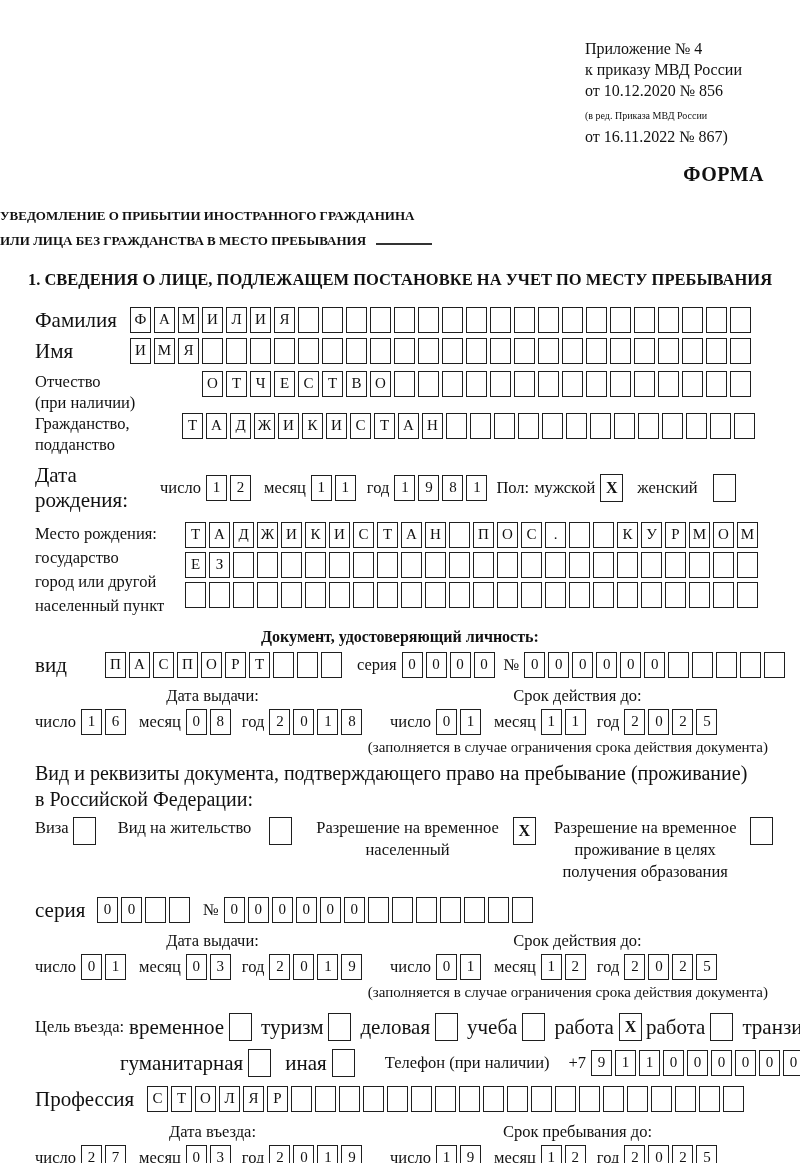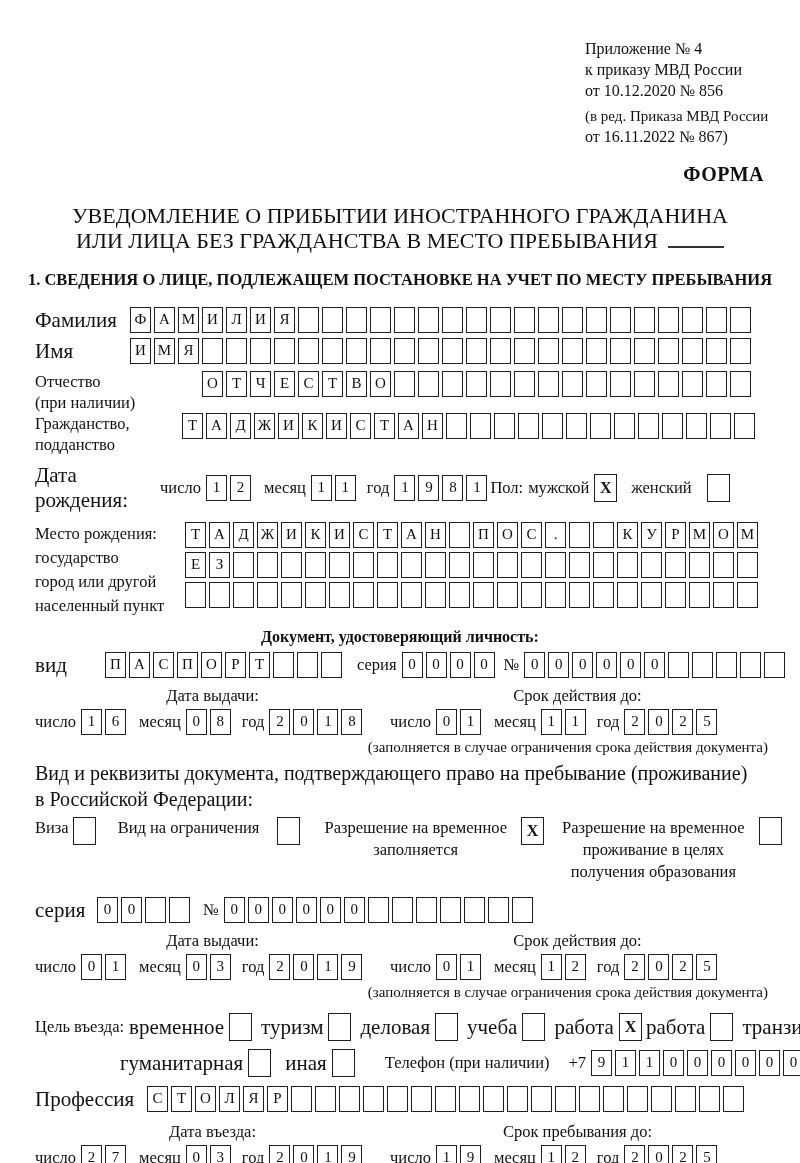--- a/index.html
+++ b/index.html
@@ -2,23 +2,23 @@
 <html><head>
 <meta charset="utf-8">
 <style>
   * { margin:0; padding:0; box-sizing:border-box; }
   body { background:#888; font-family:"Liberation Serif","DejaVu Serif",serif; }
   .page {
     position:relative; width:800px; height:1163px; background:#fff; color:#111;
     margin:0 auto; overflow:hidden; font-size:16.5px;
   }
   .annex { margin:38px 0 0 585px; font-size:16px; line-height:21px; }
-  .annex .gap { margin-top:5px; font-size:15px; line-height:20px; }
+  .annex .gap { margin-top:5px; font-size:10px; line-height:20px; }
   .forma { margin-top:16px; padding-right:36px; text-align:right; font-weight:bold; font-size:20px; letter-spacing:.5px; }
-  .title { margin-top:17px; text-align:center; font-weight:normal; font-size:22px; line-height:25px; }
+  .title { margin-top:17px; text-align:left; font-weight:bold; font-size:13px; line-height:25px; }
   .blank-line { display:inline-block; width:56px; border-bottom:2.5px solid #333; height:.9em; margin-left:10px; }
   .section1 { margin-top:17px; text-align:center; font-weight:bold; font-size:16.5px; }
   .form-body { padding:0 0 0 35px; }
   .row { display:flex; align-items:center; flex-wrap:nowrap; }
   .row-top { display:flex; align-items:flex-start; flex-wrap:nowrap; }
   .lbl { flex:none; font-size:21px; }
   .lbl2 { flex:none; font-size:16.5px; line-height:21px; }
   .w95{width:95px;} .w112{width:112px;} .w147{width:147px;} .w150{width:150px;} .w167{width:167px;}
   .cells { white-space:nowrap; flex:none; }
   .cell {
@@ -99,21 +99,21 @@
     </div>
 
     <div class="row" style="margin-top:8px;">
       <span class="lbl" style="width:125px;">Дата рождения:</span>
       <span class="sl">число</span>
       <span class="cells"><span class="cell">1</span><span class="cell">2</span></span>
       <span class="sl ml">месяц</span>
       <span class="cells"><span class="cell">1</span><span class="cell">1</span></span>
       <span class="sl ml2">год</span>
       <span class="cells"><span class="cell">1</span><span class="cell">9</span><span class="cell">8</span><span class="cell">1</span></span>
-      <span class="sl" style="">Пол:</span>
+      <span class="sl" style="margin-left:6px;">Пол:</span>
       <span class="sl">мужской</span>
       <span class="checkbox">X</span>
       <span class="sl" style="margin-left:14px;">женский</span>
       <span class="checkbox" style="margin-left:10px;"></span>
     </div>
 
     <div class="row-top" style="margin-top:9px;">
       <span class="lbl2 w150" style="line-height:24px;">
         <div>Место рождения:</div>
         <div>государство</div>
@@ -168,27 +168,27 @@
       <div>Вид и реквизиты документа, подтверждающего право на пребывание (проживание)</div>
       <div>в Российской Федерации:</div>
     </div>
 
     <div class="opt-row">
       <div class="opt">
         <span class="opt-label">Виза</span>
         <span class="checkbox" style="margin-left:4px;"></span>
       </div>
       <div class="opt" style="margin-left:22px;">
-        <span class="opt-label">Вид на ограничения</span>
+        <span class="opt-label">Вид на жительство</span>
         <span class="checkbox" style="margin-left:18px;"></span>
       </div>
       <div class="opt" style="margin-left:24px;">
         <span class="opt-label">
           <div>Разрешение на временное</div>
-          <div>заполняется</div>
+          <div>населенный</div>
         </span>
         <span class="checkbox" style="margin-left:14px;">X</span>
       </div>
       <div class="opt" style="margin-left:18px;">
         <span class="opt-label">
           <div>Разрешение на временное</div>
           <div>проживание в целях</div>
           <div>получения образования</div>
         </span>
         <span class="checkbox" style="margin-left:14px;"></span>

